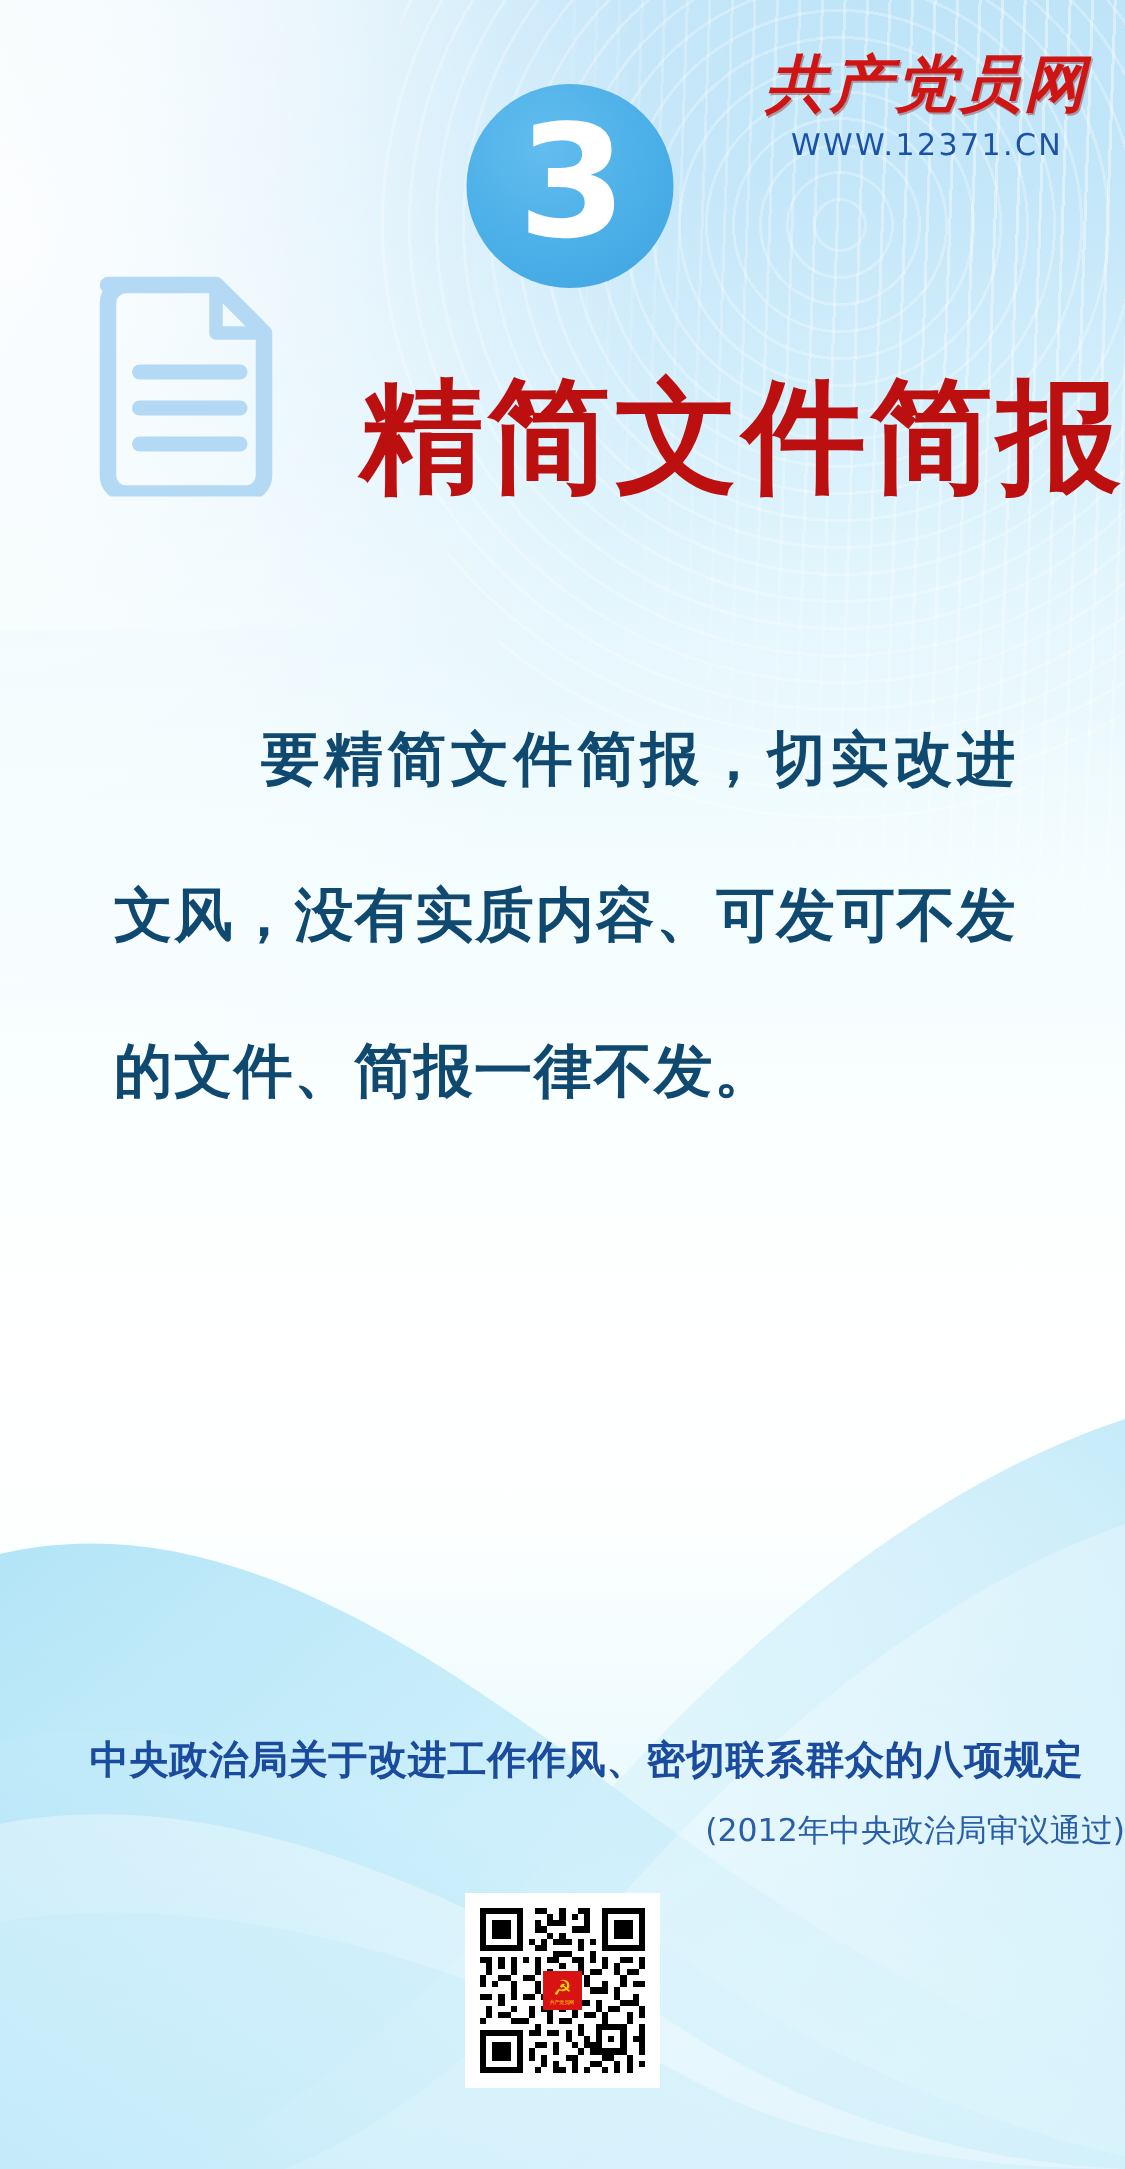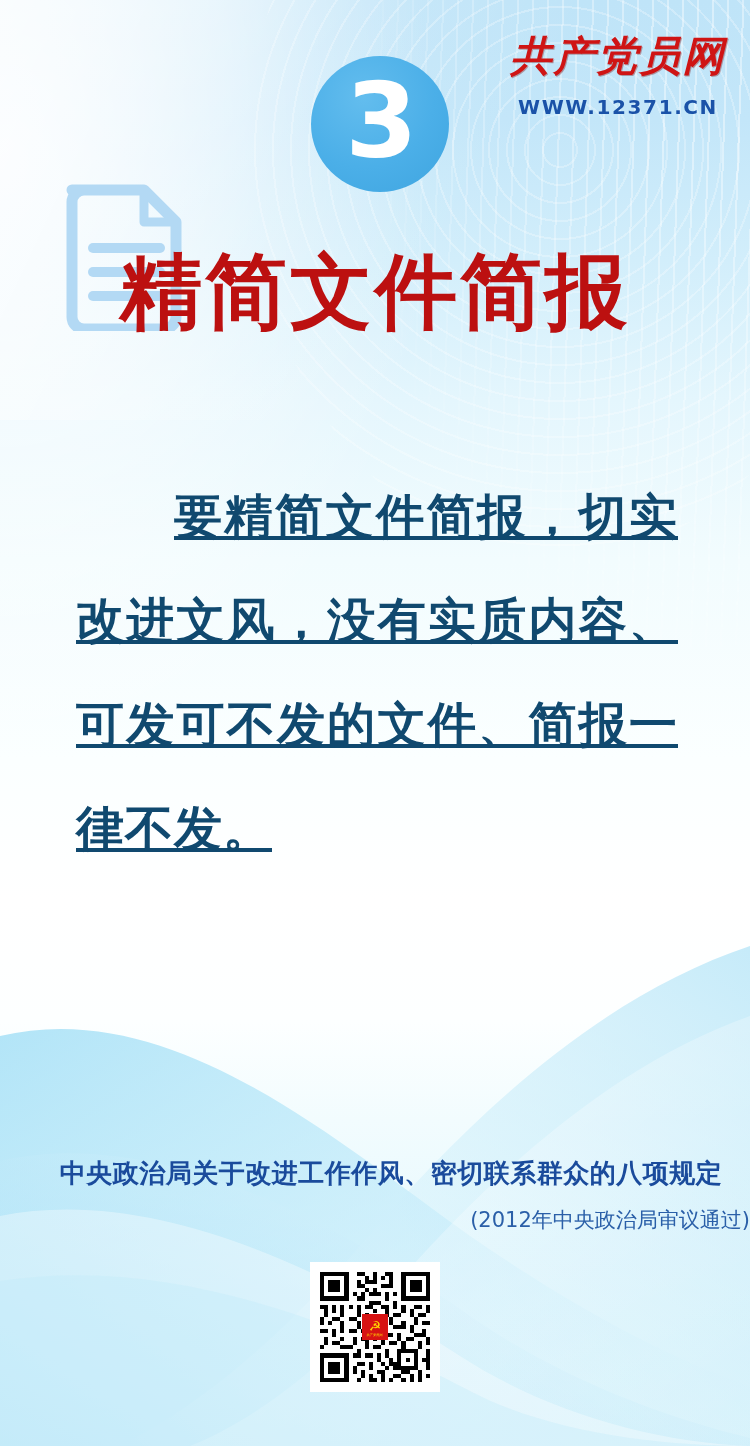--- a/index.html
+++ b/index.html
@@ -96,23 +96,23 @@
     font-family: "DejaVu Serif", "Liberation Serif", serif;
     font-weight: bold;
     font-style: italic;
     font-size: 41px;
     letter-spacing: 2px;
     color: #cf1414;
     text-shadow: 1px 1px 0 rgba(120,0,0,.35);
     white-space: nowrap;
   }
   .logo-url {
-    margin-top: 20px;
-    font-family: "DejaVu Sans", "Liberation Sans", sans-serif;
-    font-weight: bold;
+    margin-top: 9px;
+    font-family: "DejaVu Sans", "Liberation Sans", sans-serif;
+    font-weight: normal;
     font-size: 20px;
     letter-spacing: 1.6px;
     color: #1a52a8;
   }
 
   .badge-circle {
     position: absolute;
     left: 311px;
     top: 56px;
     width: 138px;
@@ -138,46 +138,45 @@
     left: 58px;
     top: 176px;
     width: 132px;
     height: 155px;
   }
 
   .headline {
     position: absolute;
     left: 0; right: 0;
     top: 196px;
-    text-align: center;
+    text-align: right;
     padding-left: 0;
     font-family: "DejaVu Sans", "Liberation Sans", sans-serif;
     font-weight: bold;
     font-size: 82px;
     line-height: 1;
     letter-spacing: 3px;
     color: #bc1010;
   }
 
   
   .body-text {
     position: absolute;
     left: 76px;
     right: 72px;
     top: 416px;
     font-family: "DejaVu Sans", "Liberation Sans", sans-serif;
     font-weight: bold;
-    font-size: 48px;
+    font-size: 39px;
     line-height: 104px;
     letter-spacing: 1px;
     color: #10496f;
     text-indent: 98px;
     text-align: justify;
     text-justify: inter-character;
-    text-decoration: underline;
   }
 
   
   .footer-title {
     position: absolute;
     left: 0; right: 0;
     top: 1156px;
     text-align: center;
     font-family: "DejaVu Serif", "Liberation Serif", serif;
     font-weight: bold;

